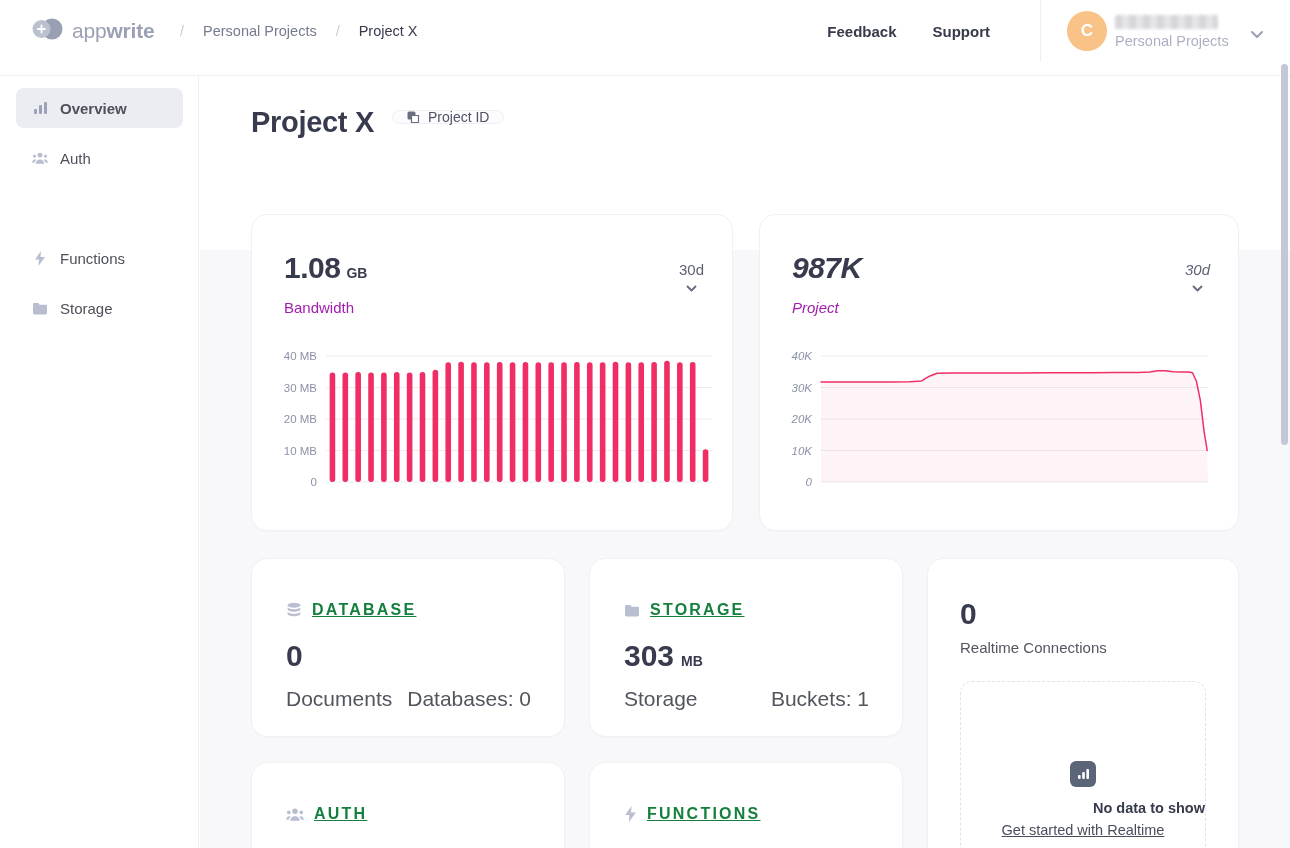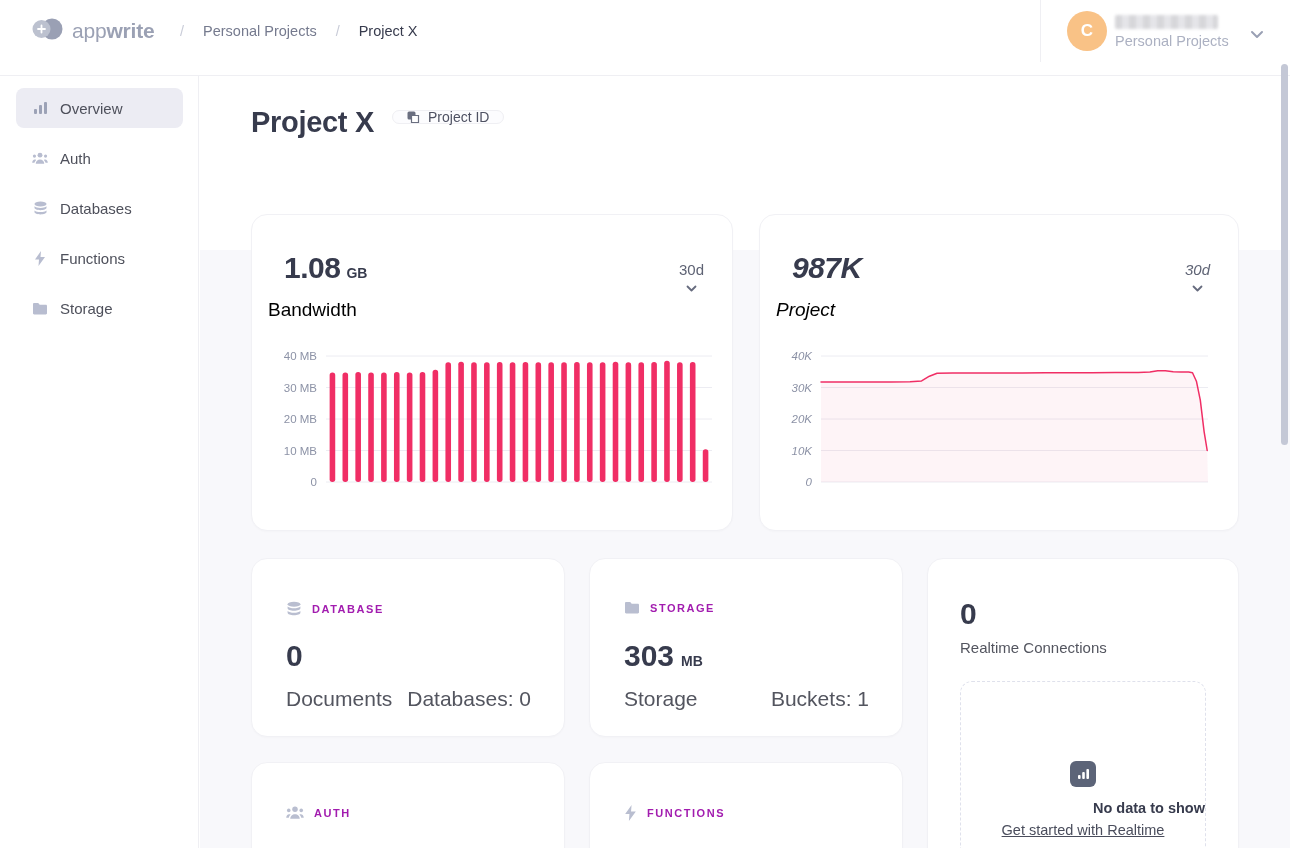--- a/index.html
+++ b/index.html
@@ -21,43 +21,43 @@
   .account { position:absolute; left:1040px; right:0; top:0; height:62px; border-left:1px solid #EFEFF3; cursor:pointer; }
   .avatar { position:absolute; left:26px; top:11px; width:40px; height:40px; border-radius:50%; display:flex; align-items:center; justify-content:center; color:#fff; font-size:17px; font-weight:600; }
   .name-blur { position:absolute; left:74px; top:15px; width:103px; height:14px; border-radius:2px;
     background:repeating-linear-gradient(90deg,#d2d2d6 0 7px,#e3e3e7 7px 14px); filter:blur(1.6px); opacity:.9; }
   .account-org { position:absolute; left:74px; top:33px; font-size:14.5px; color:#ACB1C2; }
   .account-chevron { position:absolute; right:26px; top:25px; }
 
   
   .sidebar { position:absolute; left:0; top:62px; width:199px; height:786px; background:#fff; border-right:1px solid #EFEFF3; z-index:4; }
   .side-item { position:absolute; left:16px; width:167px; height:40px; border-radius:8px; display:flex; align-items:center; gap:12px; padding-left:16px; font-size:15px; color:#4E505B; cursor:pointer; }
-  .side-item.active { background:#ECECF3; }
+  .side-item.active { background:#ECECF3;font-weight:bold; }
   .side-item .ico { width:16px; height:16px; display:flex; align-items:center; justify-content:center; }
 
   
   .main-top-band { position:absolute; left:200px; top:62px; right:0; height:188px; background:#fff; }
   .main-bottom { position:absolute; left:200px; top:250px; right:0; bottom:0; background:#F8F8FB; }
 
   .page-title { position:absolute; left:251px; top:106px; font-size:29px; font-weight:700; color:#373B4D; letter-spacing:-0.3px; z-index:2; }
   .project-badge { position:absolute; left:392px; top:110px; height:14px; border-radius:15px; background:#FCFCFE; border:1px solid #EFEFF3; display:flex; align-items:center; gap:8px; padding:0 14px; cursor:pointer; z-index:2; }
   .project-badge span { font-size:14px; color:#4F5263; }
 
   
   .card { position:absolute; background:#fff; border:1px solid #F1F1F5; border-radius:16px; box-shadow:0 1px 2px rgba(25,25,50,0.02); z-index:2; }
   .big-val { position:absolute; left:32px; top:36px; display:flex; align-items:baseline; gap:6px; }
   .big-val .num { font-size:30px; font-weight:700; color:#373B4D; letter-spacing:-0.5px; }
   .big-val .unit { font-size:14px; font-weight:700; color:#373B4D; }
-  .metric-label { position:absolute; left:16px; top:84px; font-size:19px; color:#000000; }
+  .metric-label { position:absolute; left:32px; top:84px; font-size:15px; color:#a21caf; }
   .range-btn { position:absolute; right:28px; top:46px; display:flex; align-items:center; gap:7px; cursor:pointer;flex-direction:column; }
   .range-btn span { font-size:15px; color:#5E6374; }
   .chart-svg { position:absolute; left:16px; top:126px; width:450px; height:176px; }
 
   .cat-header { position:absolute; left:34px; top:42px; display:flex; align-items:center; gap:10px; }
-  .cat-label { font-size:11px; font-weight:600; letter-spacing:0.14em; color:#a21caf; }
+  .cat-label { font-size:16px; font-weight:600; letter-spacing:0.14em; color:#15803d;text-decoration:underline; }
   .stat-val { position:absolute; left:34px; top:80px; display:flex; align-items:baseline; gap:7px; }
   .stat-val .num { font-size:30px; font-weight:700; color:#373B4D; }
   .stat-val .unit { font-size:14px; font-weight:700; color:#373B4D; }
   .stat-foot { position:absolute; left:34px; right:33px; top:128px; display:flex; justify-content:space-between; font-size:21px; color:#53555F; }
 
   .rt-val { position:absolute; left:32px; top:38px; font-size:30px; font-weight:700; color:#373B4D; }
   .rt-label { position:absolute; left:32px; top:80px; font-size:15px; color:#53555F; }
   .rt-empty { position:absolute; left:32px; right:32px; top:122px; height:206px; border:1px dashed #DFE1EC; border-radius:12px; }
   .rt-empty-icon { position:absolute; left:50%; top:79px; transform:translateX(-50%); width:26px; height:26px; border-radius:6px; background:#5C6478; display:flex; align-items:center; justify-content:center; }
   .rt-empty-title { position:absolute; left:0; right:0; top:118px; text-align:right; font-size:14.5px; font-weight:700; color:#373B4D; }
@@ -85,20 +85,24 @@
       <span class="logo-text"><span>app</span><b>write</b></span>
     </div>
 
     <div class="breadcrumb">
       <span class="crumb-sep">/</span>
       <span class="crumb-link">Personal Projects</span>
       <span class="crumb-sep">/</span>
       <span class="crumb-current">Project X</span>
     </div>
 
+    <div class="header-links">
+      <span class="header-link">Feedback</span>
+      <span class="header-link">Support</span>
+    </div>
 
     <div class="account">
       <div class="avatar" style="background:#F9C286;">C</div>
       <div class="name-blur"></div>
       <div class="account-org">Personal Projects</div>
       <span class="account-chevron">
         <svg width="14" height="9" viewBox="0 0 14 9">
             <path d="M2 2 L7 7 L12 2" fill="none" stroke="#9AA0B4" stroke-width="2" stroke-linecap="round" stroke-linejoin="round"></path>
           </svg>
       </span>
@@ -121,30 +125,20 @@
         <svg width="17" height="14" viewBox="0 0 17 14">
             <circle cx="8.5" cy="4" r="2.6" fill="#B8BDD0"></circle>
             <path d="M4 13c0-2.6 2-4.4 4.5-4.4S13 10.4 13 13z" fill="#B8BDD0"></path>
             <circle cx="2.6" cy="5" r="1.7" fill="#B8BDD0"></circle>
             <path d="M0.2 12c0-2 1.2-3.4 2.8-3.4.5 0 1 .14 1.4.4-1 1-1.6 1.9-1.8 3z" fill="#B8BDD0"></path>
             <circle cx="14.4" cy="5" r="1.7" fill="#B8BDD0"></circle>
             <path d="M16.8 12c0-2-1.2-3.4-2.8-3.4-.5 0-1 .14-1.4.4 1 1 1.6 1.9 1.8 3z" fill="#B8BDD0"></path>
           </svg>
       </span>
       <span>Auth</span>
-    </div>
-    <div class="side-item" style="top:126px;">
-      <span class="ico">
-        <svg width="15" height="15" viewBox="0 0 15 15">
-            <ellipse cx="7.5" cy="3" rx="6" ry="2.4" fill="#B8BDD0"></ellipse>
-            <path d="M1.5 5.2c1.2 1.1 3.4 1.7 6 1.7s4.8-.6 6-1.7v1.6c0 1.3-2.7 2.4-6 2.4s-6-1.1-6-2.4z" fill="#B8BDD0"></path>
-            <path d="M1.5 9.4c1.2 1.1 3.4 1.7 6 1.7s4.8-.6 6-1.7V11c0 1.3-2.7 2.4-6 2.4S1.5 12.3 1.5 11z" fill="#B8BDD0"></path>
-          </svg>
-      </span>
-      <span>Databases</span>
     </div>
     <div class="side-item" style="top:176px;">
       <span class="ico">
         <svg width="12" height="15" viewBox="0 0 12 15">
             <path d="M7 0 L1 8.5 h4 L4.5 15 L11 6 H6.5z" fill="#B8BDD0"></path>
           </svg>
       </span>
       <span>Functions</span>
     </div>
     <div class="side-item" style="top:226px;">

